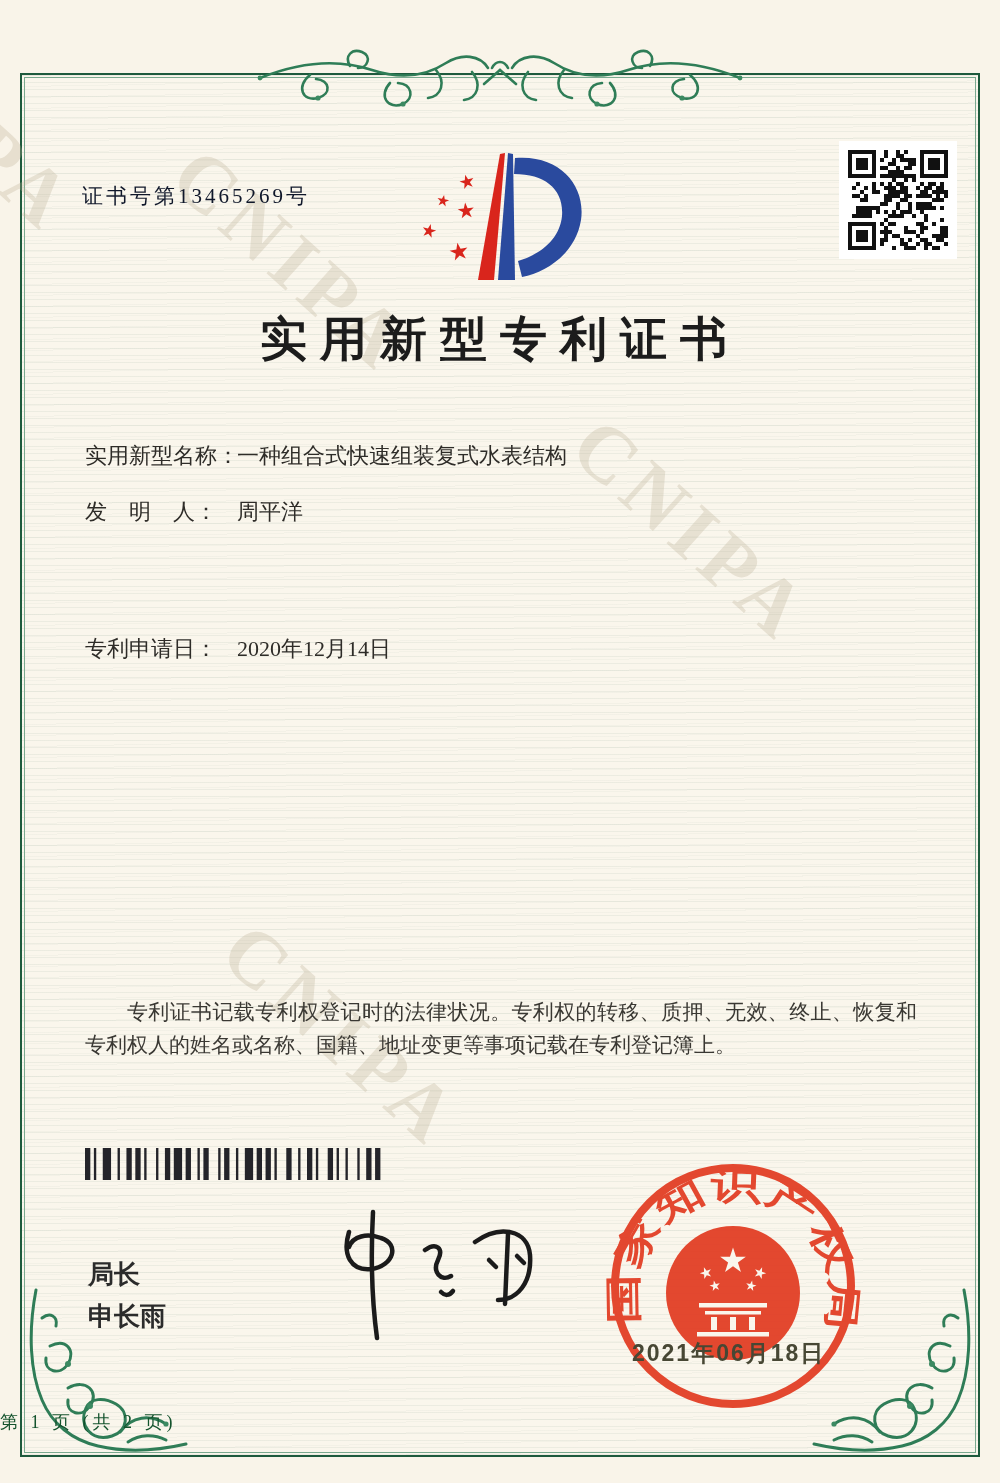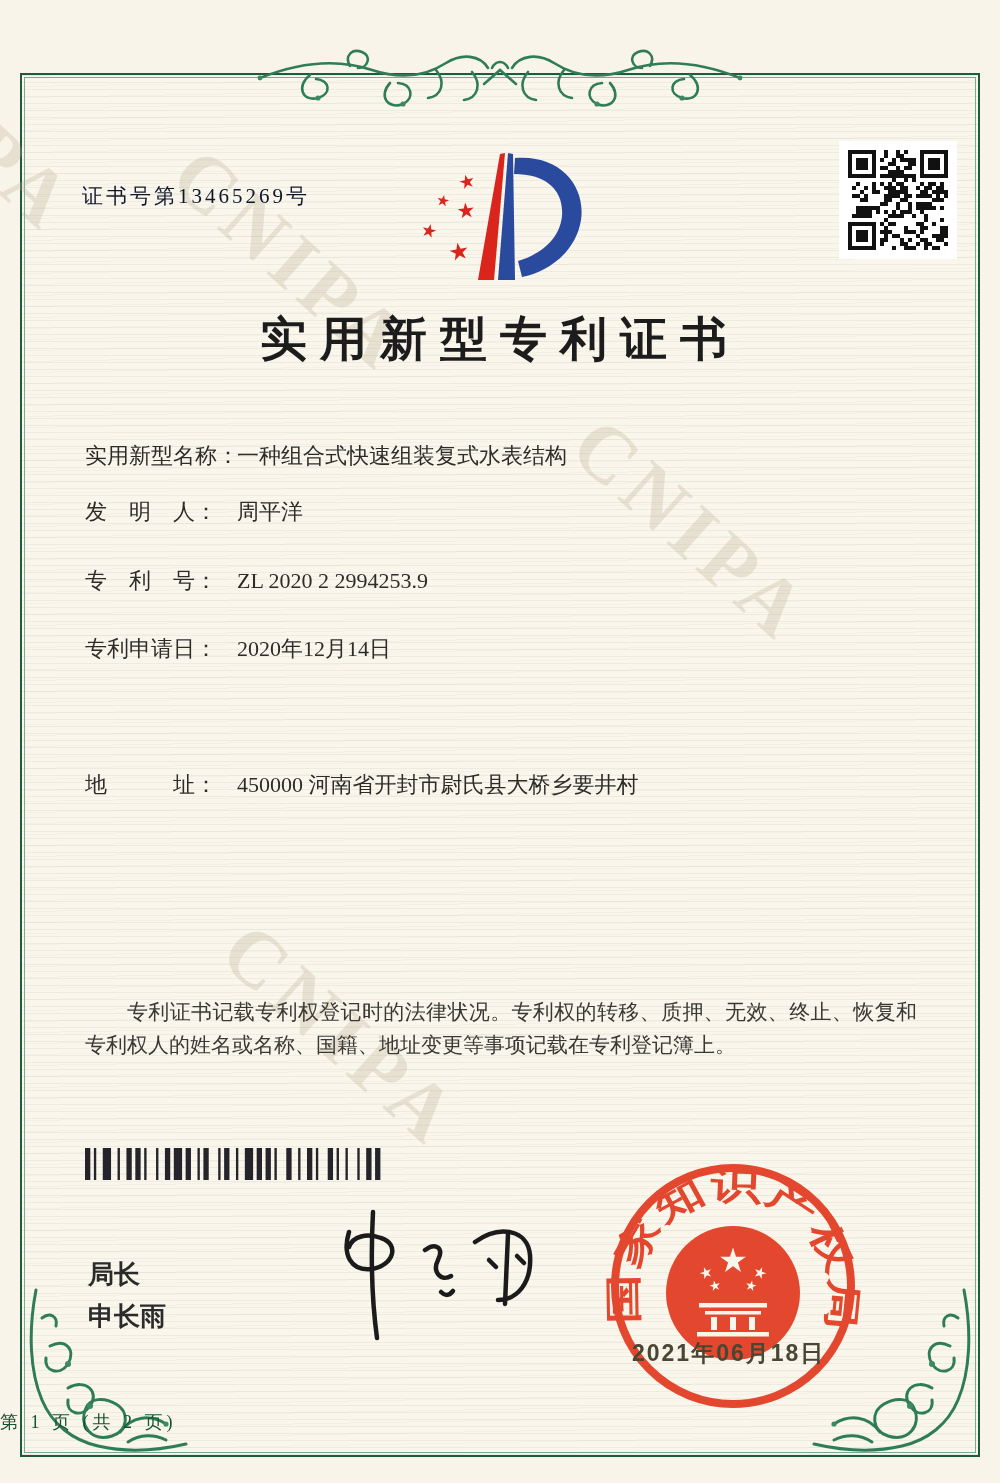--- a/index.html
+++ b/index.html
@@ -342,28 +342,22 @@
     </svg>
 
   <div class="title">实用新型专利证书</div>
 
   <div class="row" style="top:497px;">
     <span class="lab">发　明　人：</span><span class="val">周平洋</span>
   </div>
   <div class="row" style="top:441px;">
     <span class="lab">实用新型名称：</span><span class="val">一种组合式快速组装复式水表结构</span>
   </div>
-  <div class="row" style="top:566px;">
-    <span class="lab">专　利　号：</span><span class="val">ZL 2020 2 2994253.9</span>
-  </div>
   <div class="row" style="top:634px;">
     <span class="lab">专利申请日：</span><span class="val">2020年12月14日</span>
-  </div>
-  <div class="row" style="top:770px;">
-    <span class="lab">地　　　址：</span><span class="val">450000 河南省开封市尉氏县大桥乡要井村</span>
   </div>
 
   <p class="para" style="top:975px;">专利证书记载专利权登记时的法律状况。专利权的转移、质押、无效、终止、恢复和专利权人的姓名或名称、国籍、地址变更等事项记载在专利登记簿上。</p>
 
   <svg id="barcode-svg" class="barcode" width="296" height="32" viewBox="0 0 296 32">
       <rect x="0.00" y="0" width="5.32" height="32" fill="#24242a"></rect>
       <rect x="8.88" y="0" width="2.36" height="32" fill="#24242a"></rect>
       <rect x="17.76" y="0" width="8.28" height="32" fill="#24242a"></rect>
       <rect x="32.56" y="0" width="2.36" height="32" fill="#24242a"></rect>
       <rect x="41.44" y="0" width="5.32" height="32" fill="#24242a"></rect>

